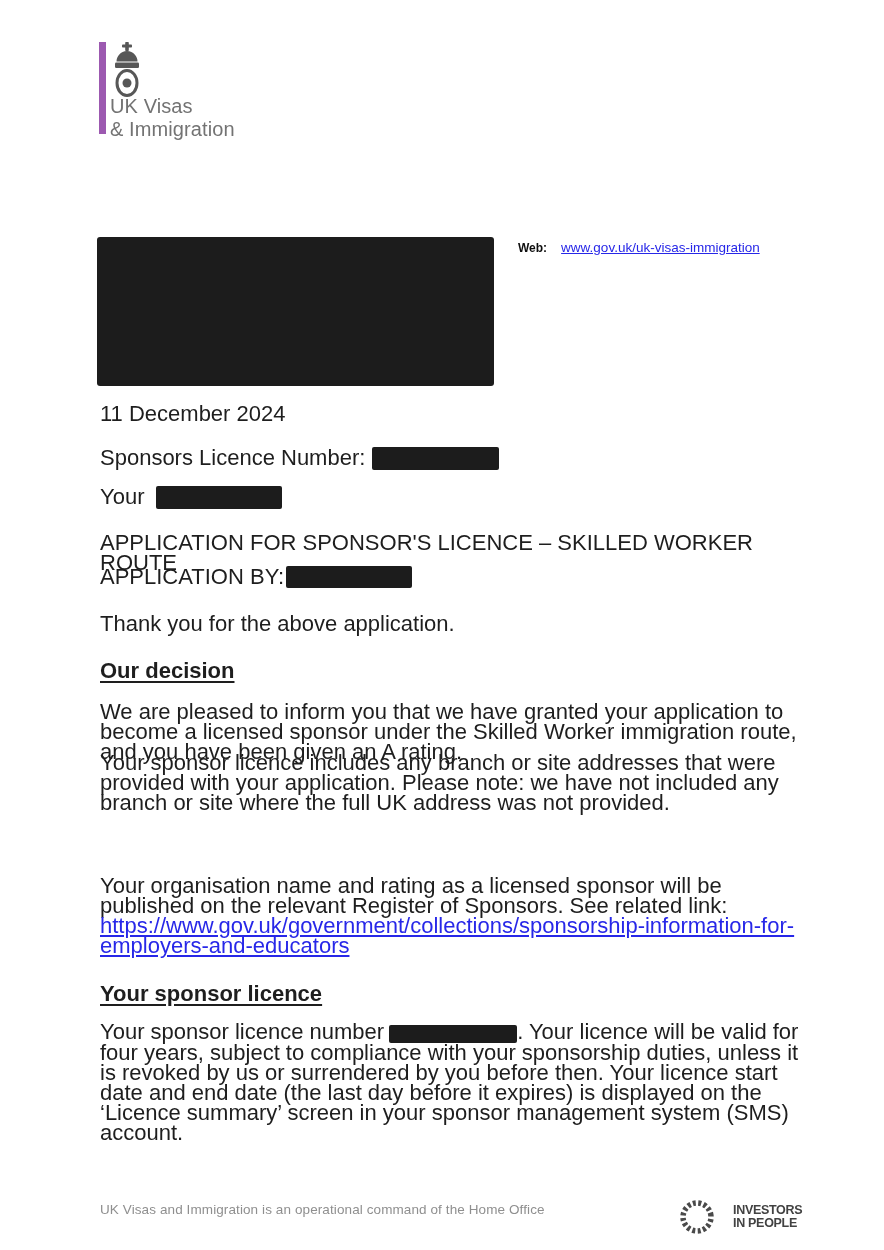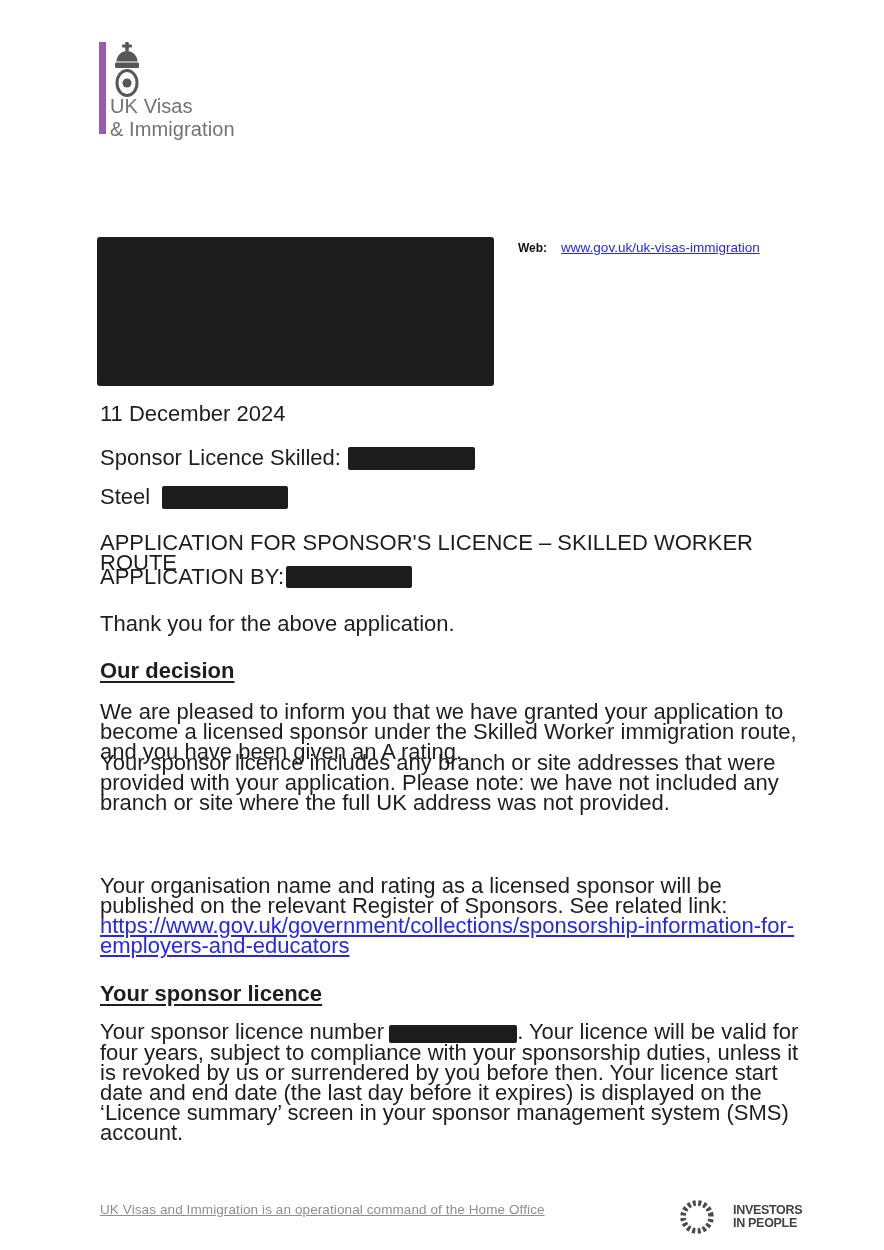--- a/index.html
+++ b/index.html
@@ -92,21 +92,20 @@
     vertical-align: -4px;
     margin-left: 5px;
   }
 
   
   .footer-note {
     left: 100px; top: 1202px;
     font-size: 13.5px;
     color: #8f8f8f;
     letter-spacing: 0.1px;
-    text-decoration: underline;
   }
   .iip {
     left: 678px; top: 1197px;
     display: flex; align-items: center;
   }
   .iip-text {
     margin-left: 17px;
     font-size: 12.5px;
     font-weight: bold;
     line-height: 13.5px;
@@ -139,26 +138,26 @@
   <div class="abs web-row">
     <span class="web-label">Web:</span>
     <a class="link web-link" href="#">www.gov.uk/uk-visas-immigration</a>
   </div>
 
   <div class="abs redact redact-recipient"></div>
 
   <div class="abs body-text para t-date">11 December 2024</div>
 
   <div class="abs body-text row r-licence">
-    <span>Sponsor Licence Skilled:</span>
+    <span>Sponsors Licence Number:</span>
     <span class="redact redact-inline-row"></span>
   </div>
 
   <div class="abs body-text row r-dear">
-    <span>Steel</span>
+    <span>Your</span>
     <span class="redact redact-inline-row"></span>
   </div>
 
   <div class="abs body-text para t-subject1">APPLICATION FOR SPONSOR'S LICENCE – SKILLED WORKER ROUTE</div>
 
   <div class="abs body-text row r-subject2">
     <span>APPLICATION BY:</span>
     <span class="redact redact-inline-row"></span>
   </div>
 

